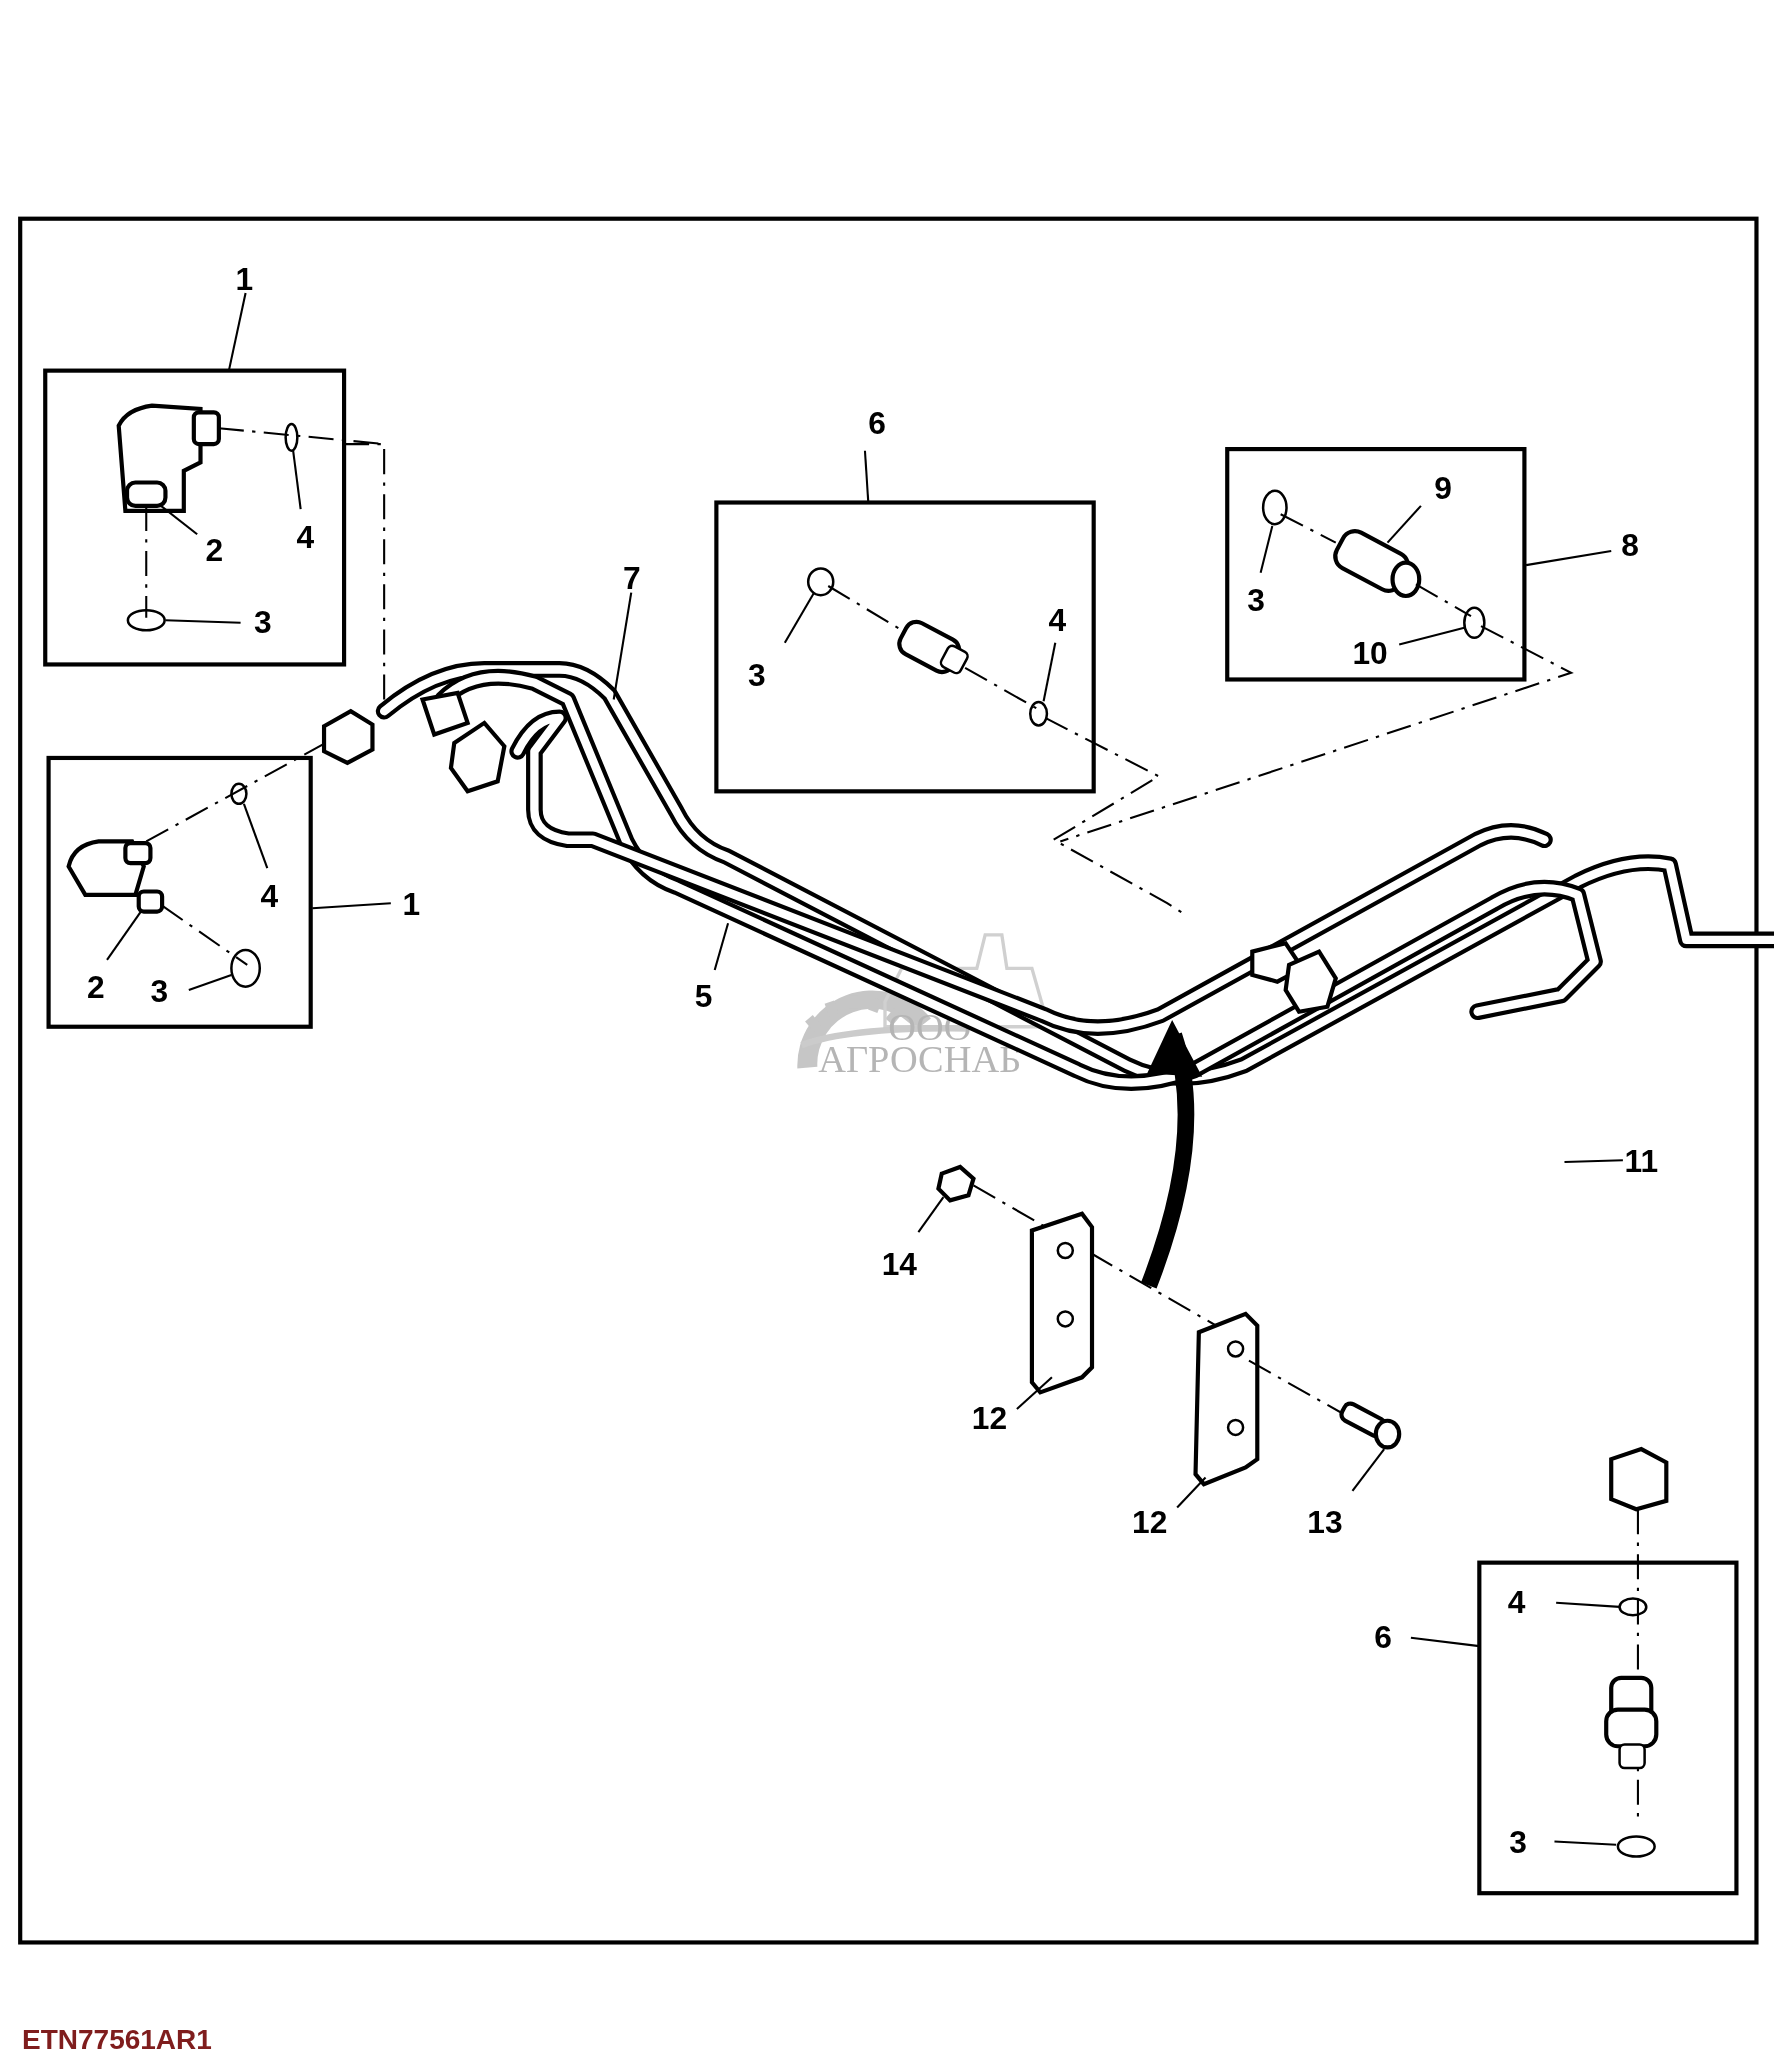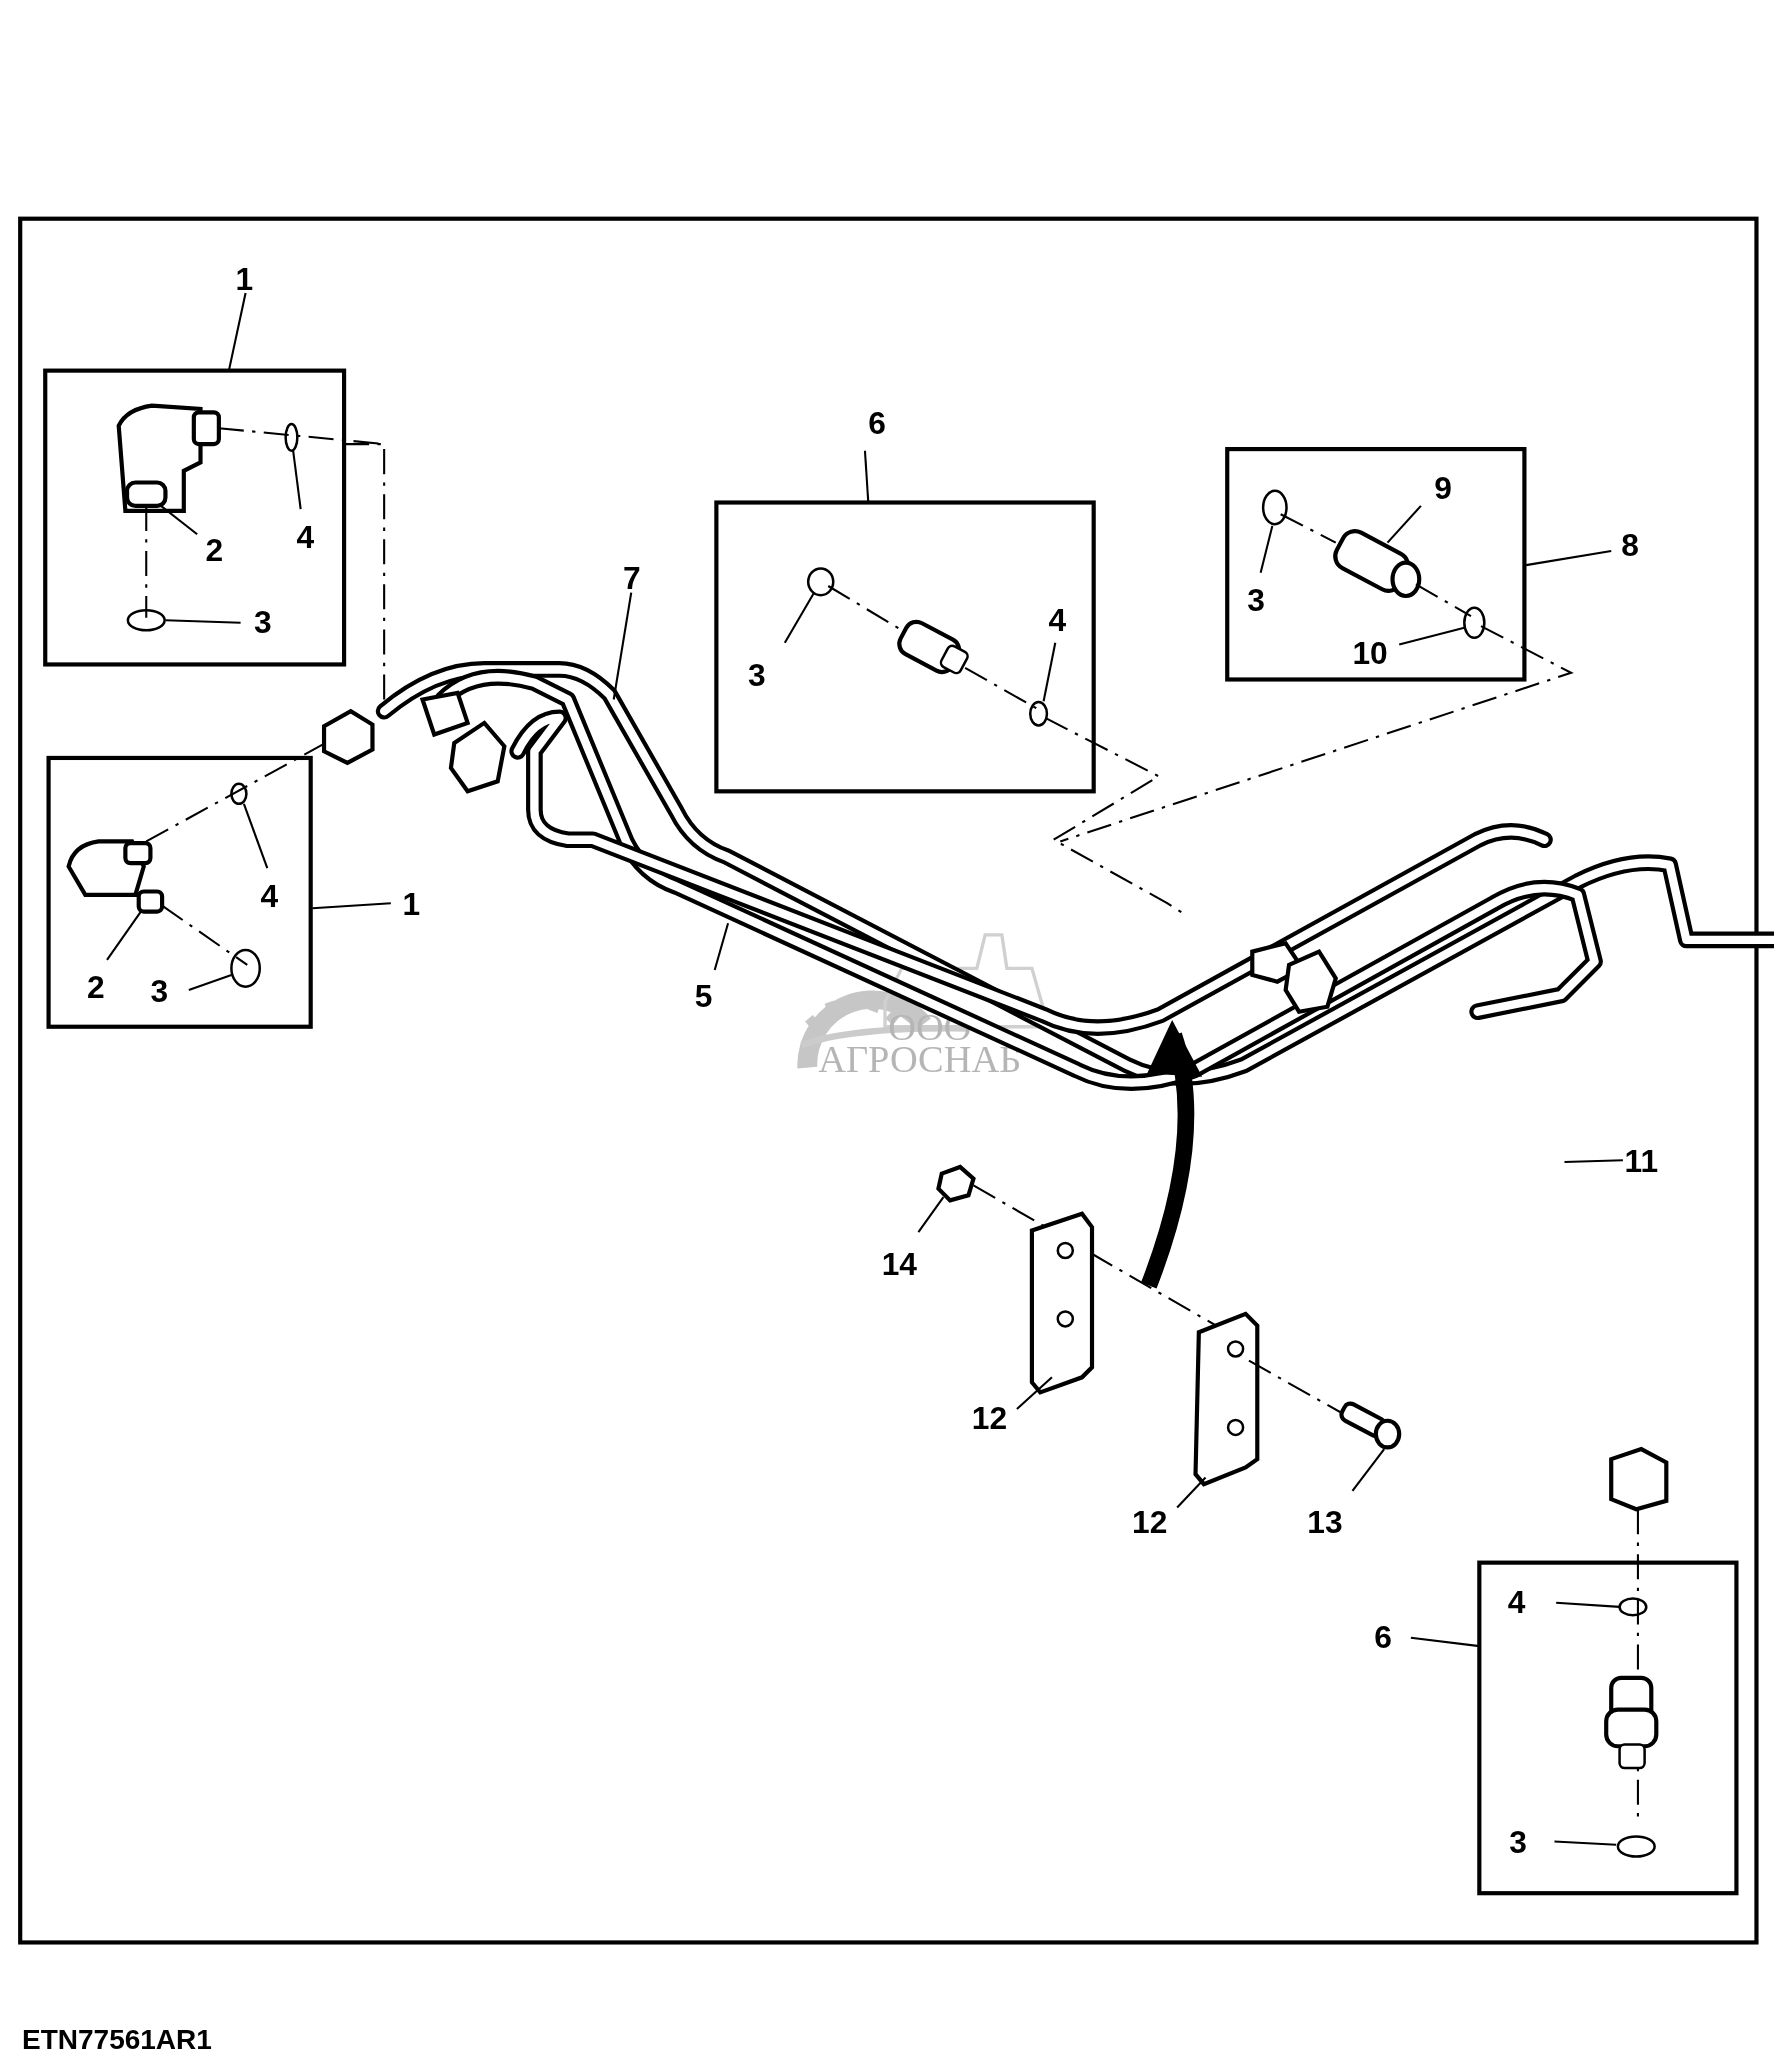--- a/index.html
+++ b/index.html
@@ -10,21 +10,21 @@
   .box{fill:none;stroke:#000;stroke-width:5;}
   .lead{stroke:#000;stroke-width:2.5;fill:none;}
   .dash{stroke:#000;stroke-width:2.5;fill:none;stroke-dasharray:30 10 4 10;}
   .tube{fill:none;stroke:#000;stroke-width:20;stroke-linecap:round;stroke-linejoin:round;}
   .tubein{fill:none;stroke:#fff;stroke-width:10;stroke-linecap:round;stroke-linejoin:round;}
   .part{fill:#fff;stroke:#000;stroke-width:5;}
   .thin{fill:#fff;stroke:#000;stroke-width:3;}
   .ring{fill:none;stroke:#000;stroke-width:3;}
   .wm{fill:#bdbdbd;}
   .wmtext{font-family:"Liberation Serif",serif;font-size:46px;fill:#a9a9a9;}
-  #figure-id{position:absolute;left:22px;top:2024px;font-family:"Liberation Sans",sans-serif;font-weight:bold;font-size:28px;color:#000000;}
+  #figure-id{position:absolute;left:22px;top:2024px;font-family:"Liberation Sans",sans-serif;font-weight:bold;font-size:28px;color:#7f1d1d;}
 </style>
 </head>
 <body>
 
 <svg width="1775" height="2071" viewBox="0 0 2126 2481" xmlns="http://www.w3.org/2000/svg">
 
   <rect class="frame" x="24" y="262" width="2080" height="2065"></rect>
 
   <g opacity="0.85">
     <path class="wm" d="M955 1280 a90 90 0 0 1 160 -60 l-18 14 a66 66 0 0 0 -118 44 z"></path>

